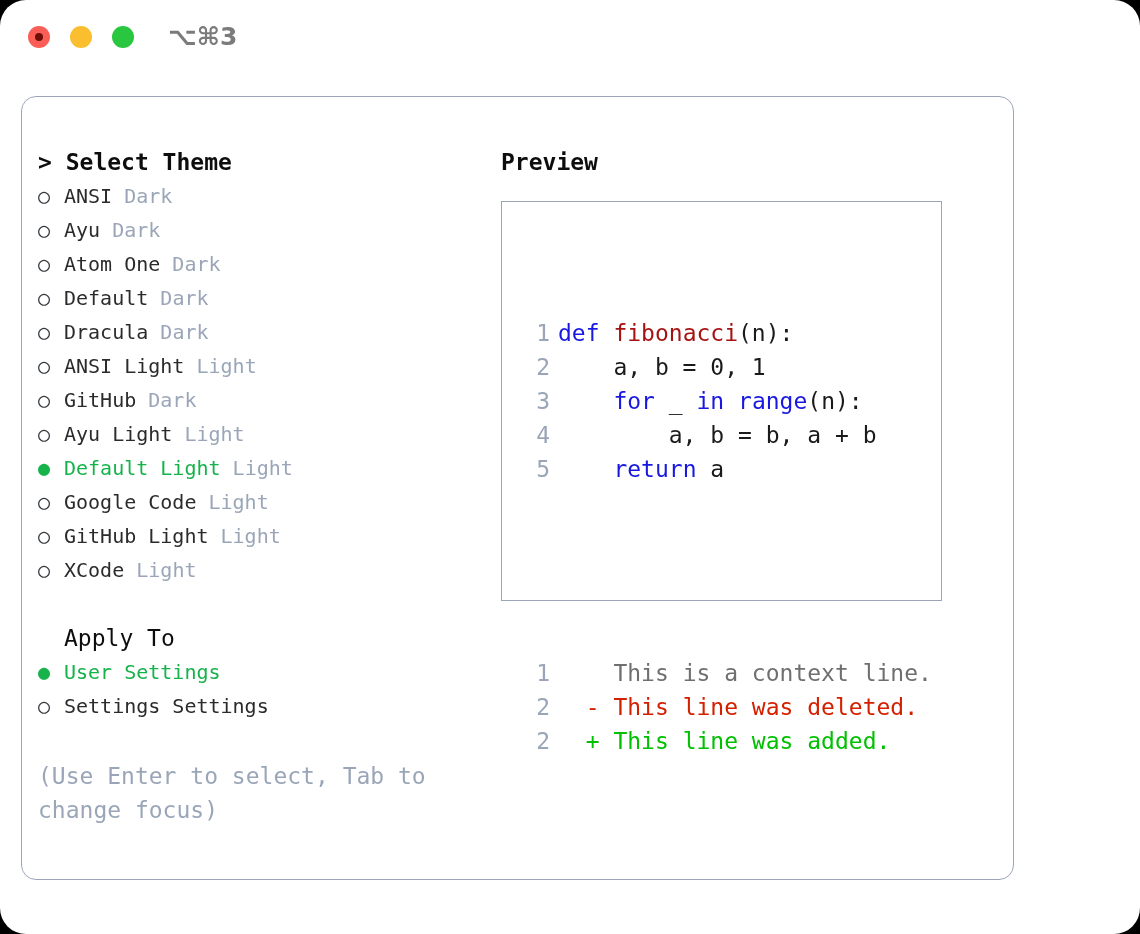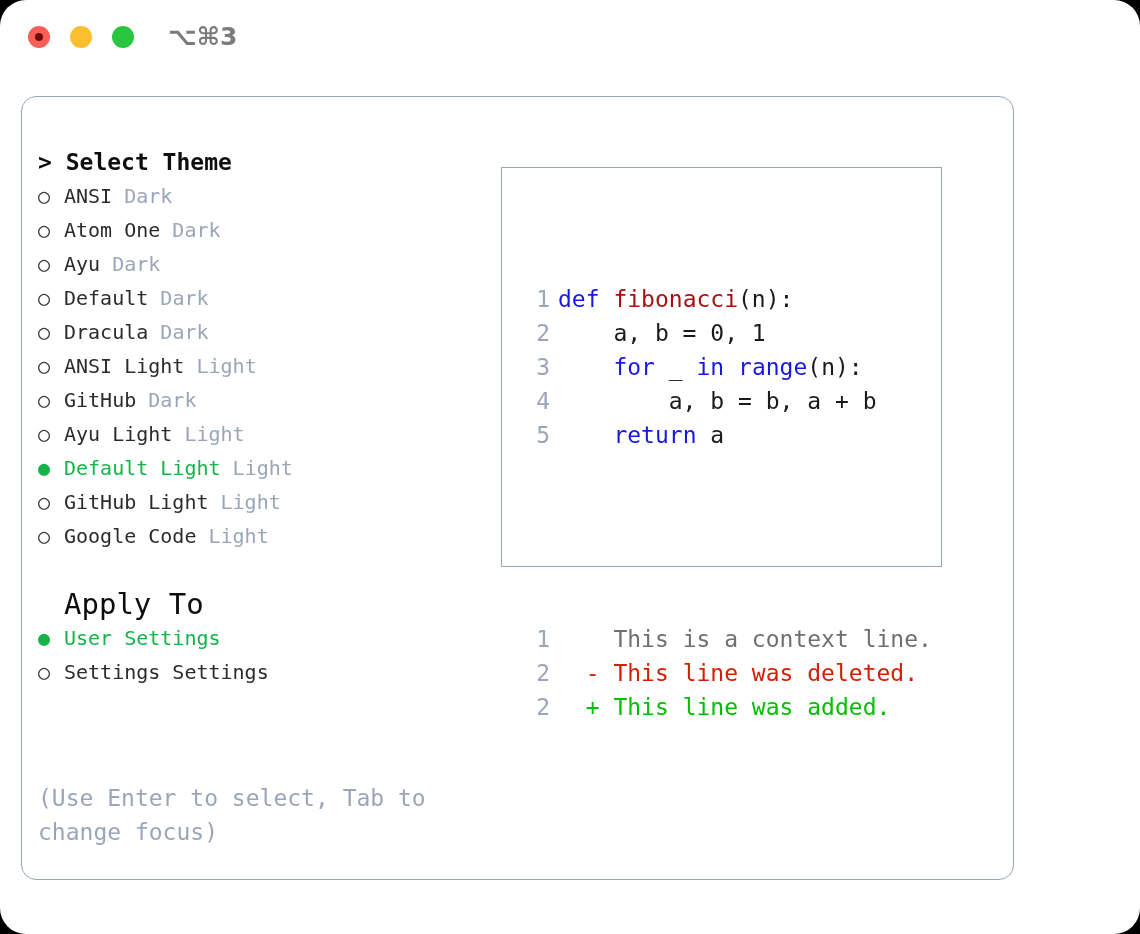--- a/index.html
+++ b/index.html
@@ -103,29 +103,29 @@
     display: inline-block;
     width: 26px;
   }
   .bullet.on  { color: #15b34a; }
   .bullet.off { color: #33393f; }
   .row-label      { color: #2b2b2b; }
   .row.sel .row-label { color: #15b34a; }
   .row-tag { color: #9aa6b8; }
   .spacer-row { height: 34px; }
   .group-title {
-    font-size: 29px;
+    font-size: 23px;
     line-height: 34px;
     color: #0d0d0d;
     white-space: pre;
     padding-left: 26px;
   }
   .hint {
     position: absolute;
-    left: 16px; top: 684px;
+    left: 16px; top: 662px;
     width: 412px;
     font-size: 23px;
     line-height: 34px;
     color: #9aa6b8;
     white-space: pre-wrap;
   }
   
   .right-col {
     position: absolute;
     left: 479px; top: 48px;
@@ -183,44 +183,46 @@
     <div class="shortcut">⌥⌘3</div>
   </div>
 
   <div class="panel">
     <div class="panel-inner">
 
       <div class="left-col">
         <div class="list-header">&gt; Select Theme</div>
         <div id="theme-rows">
             <div class="row"><span class="bullet off">○</span><span class="row-label">ANSI</span><span class="row-tag"> Dark</span></div>
+            <div class="row"><span class="bullet off">○</span><span class="row-label">Ayu</span><span class="row-tag"> Dark</span></div>
             <div class="row"><span class="bullet off">○</span><span class="row-label">Atom One</span><span class="row-tag"> Dark</span></div>
-            <div class="row"><span class="bullet off">○</span><span class="row-label">Ayu</span><span class="row-tag"> Dark</span></div>
             <div class="row"><span class="bullet off">○</span><span class="row-label">Default</span><span class="row-tag"> Dark</span></div>
             <div class="row"><span class="bullet off">○</span><span class="row-label">Dracula</span><span class="row-tag"> Dark</span></div>
             <div class="row"><span class="bullet off">○</span><span class="row-label">ANSI Light</span><span class="row-tag"> Light</span></div>
             <div class="row"><span class="bullet off">○</span><span class="row-label">GitHub</span><span class="row-tag"> Dark</span></div>
             <div class="row"><span class="bullet off">○</span><span class="row-label">Ayu Light</span><span class="row-tag"> Light</span></div>
             <div class="row sel"><span class="bullet on">●</span><span class="row-label">Default Light</span><span class="row-tag"> Light</span></div>
+            <div class="row"><span class="bullet off">○</span><span class="row-label">Google Code</span><span class="row-tag"> Light</span></div>
             <div class="row"><span class="bullet off">○</span><span class="row-label">GitHub Light</span><span class="row-tag"> Light</span></div>
-            <div class="row"><span class="bullet off">○</span><span class="row-label">Google Code</span><span class="row-tag"> Light</span></div>
+            <div class="row"><span class="bullet off">○</span><span class="row-label">XCode</span><span class="row-tag"> Light</span></div>
           </div>
 
         <div class="spacer-row"></div>
 
         <div class="group-title">Apply To</div>
         <div id="apply-rows">
             <div class="row sel"><span class="bullet on">●</span><span class="row-label">User Settings</span></div>
             <div class="row"><span class="bullet off">○</span><span class="row-label">Settings Settings</span></div>
           </div>
       </div>
 
       <div class="hint">(Use Enter to select, Tab to change focus)</div>
 
       <div class="right-col">
+        <div class="preview-title">Preview</div>
         <div class="preview-box">
           <div class="code">
             <div id="code-lines"><div><span class="ln">1</span><span class="kw">def </span><span class="fn">fibonacci</span><span class="pln">(n):</span></div><div><span class="ln">2</span><span class="pln">    a, b = 0, 1</span></div><div><span class="ln">3</span><span class="pln">    </span><span class="kw">for</span><span class="pln"> _ </span><span class="kw">in</span><span class="pln"> </span><span class="kw">range</span><span class="pln">(n):</span></div><div><span class="ln">4</span><span class="pln">        a, b = b, a + b</span></div><div><span class="ln">5</span><span class="pln">    </span><span class="kw">return</span><span class="pln"> a</span></div></div>
             <div class="blank-line"></div>
             <div id="diff-lines"><div><span class="ln">1</span><span class="ctx">    </span><span class="ctx">This is a context line.</span></div><div><span class="ln">2</span><span class="del">  - </span><span class="del">This line was deleted.</span></div><div><span class="ln">2</span><span class="add">  + </span><span class="add">This line was added.</span></div></div>
           </div>
         </div>
       </div>
 
     </div>

